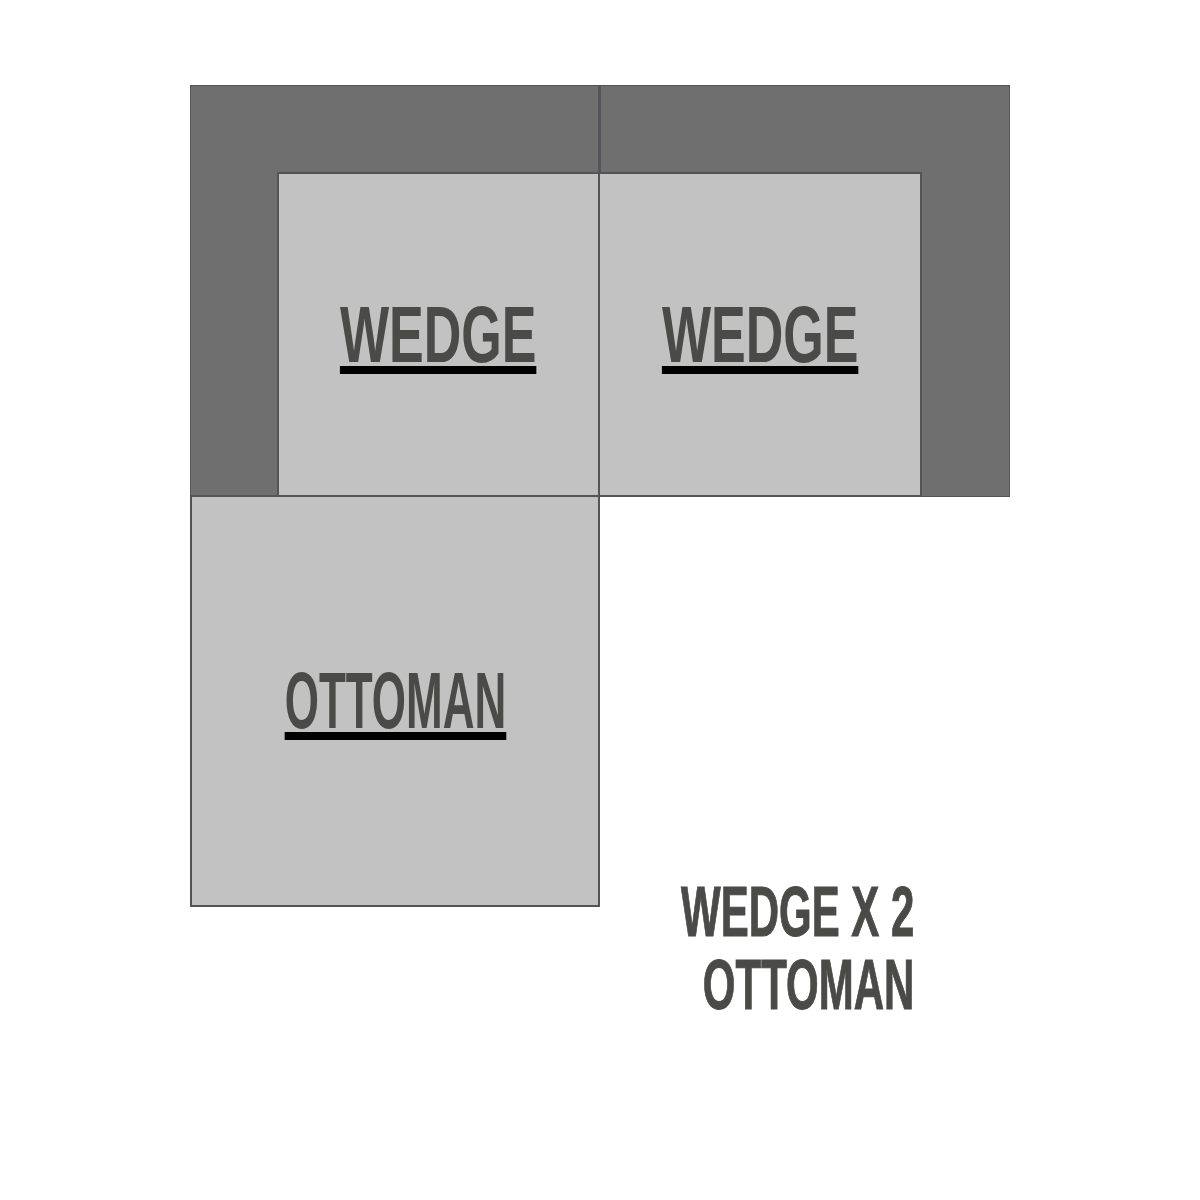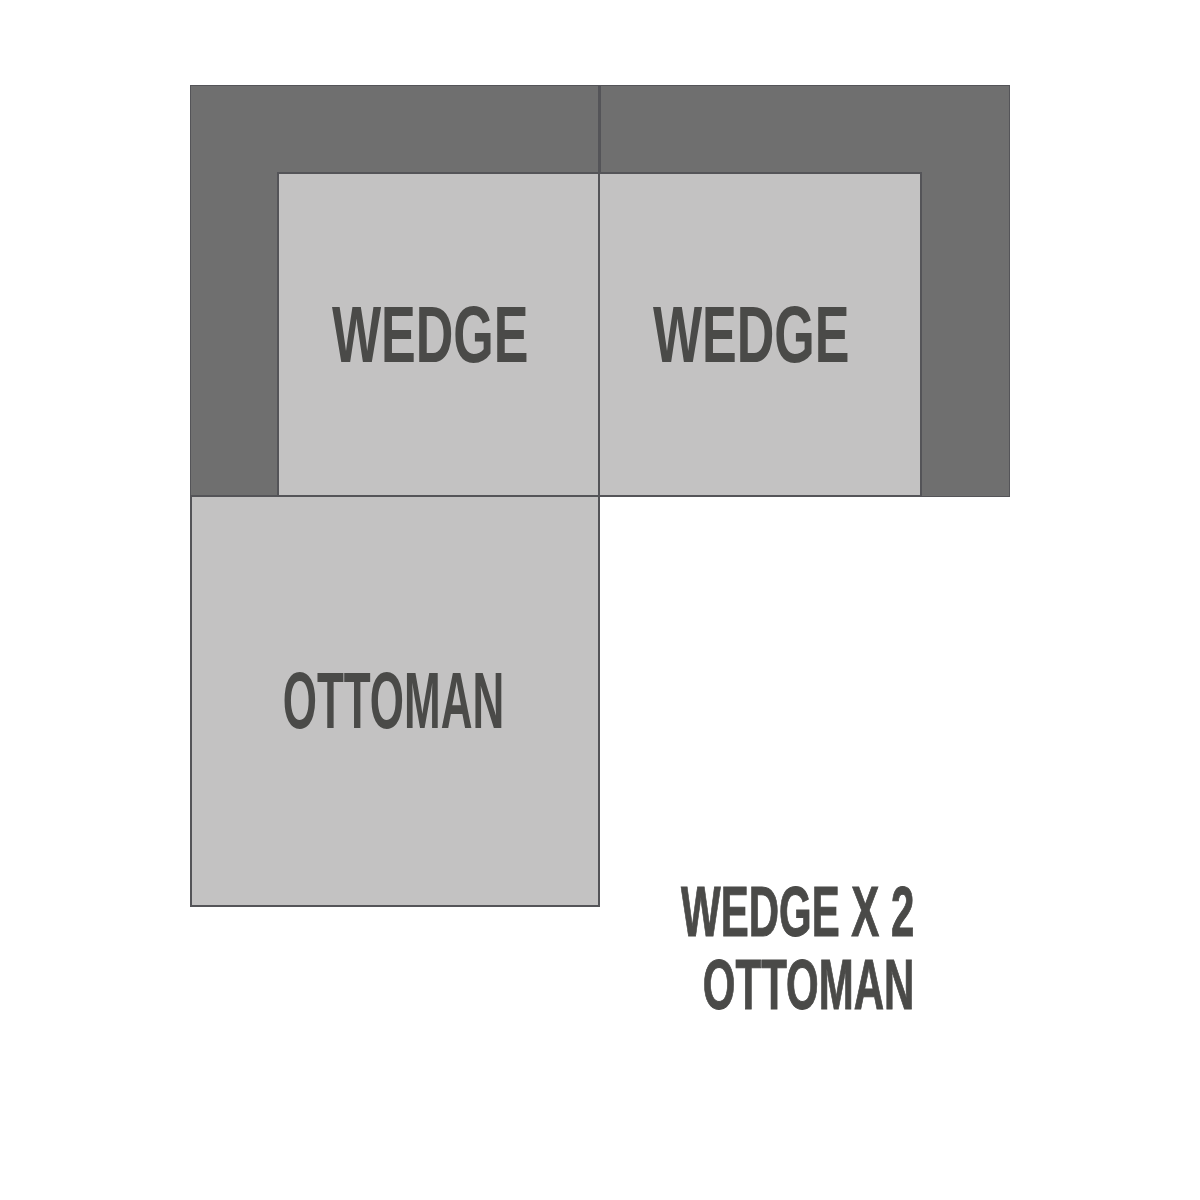--- a/index.html
+++ b/index.html
@@ -32,21 +32,22 @@
     width: 3px; height: 90px;
     background: var(--seam, #545458);
   }
   .piece {
     position: absolute;
     background: var(--seat-light, #c3c2c2);
     border: 2px solid var(--seam, #545458);
     box-sizing: border-box;
     display: flex;
     align-items: center;
-    justify-content: flex-start;
+    justify-content: center;
+    text-decoration: underline;
   }
   .wedge-left  { left: 277px; top: 172px; width: 323px; height: 325px; }
   .wedge-right { left: 598px; top: 172px; width: 324px; height: 325px; }
   .ottoman     { left: 190px; top: 495px; width: 410px; height: 412px; }
   .lbl {
     color: var(--label-text, #4a4a48);
     font-weight: bold;
     font-size: 80px;
     line-height: 1;
     white-space: nowrap;

